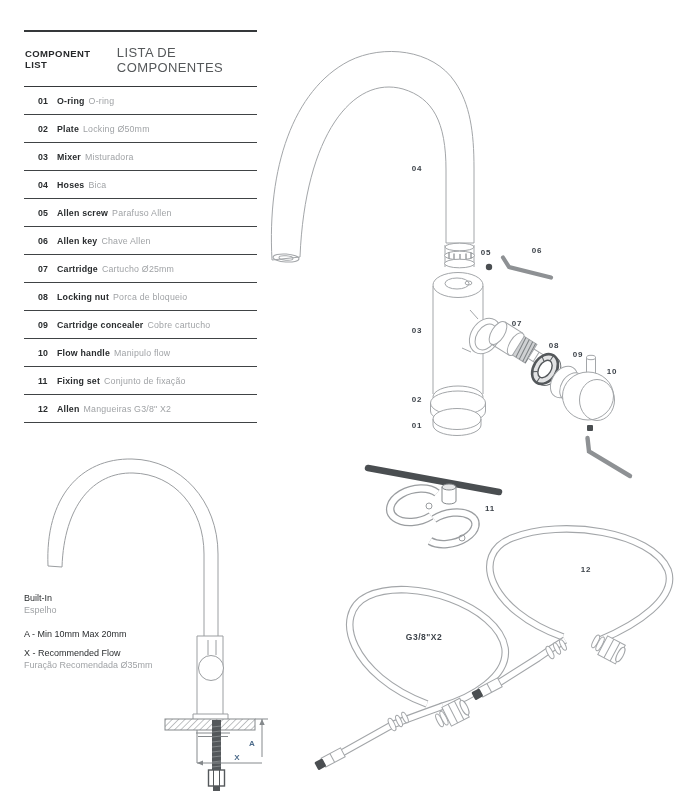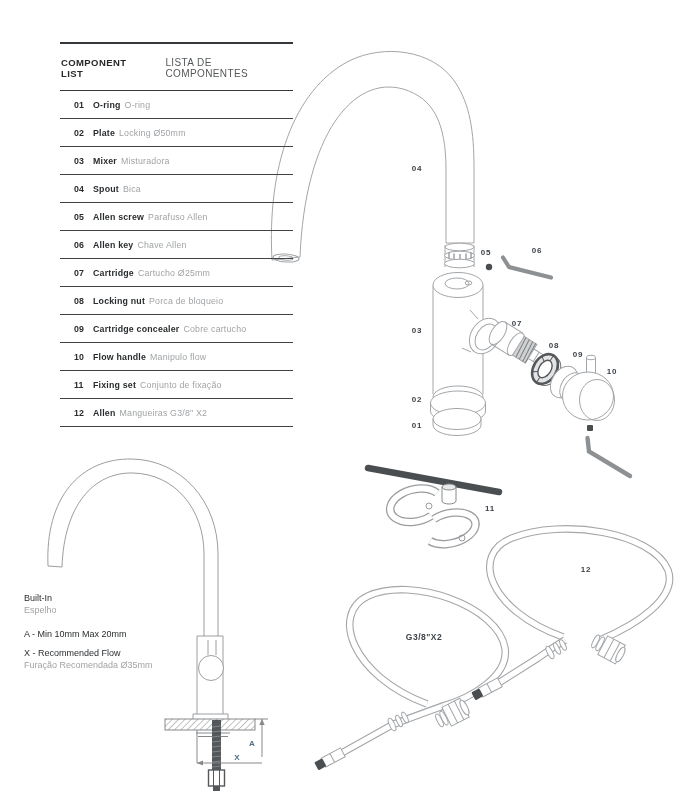--- a/index.html
+++ b/index.html
@@ -1,25 +1,25 @@
 <!DOCTYPE html>
 <html><head>
 <meta charset="utf-8">
 <style>
   html,body { margin:0; padding:0; background:#ffffff; }
   body { width:686px; height:800px; font-family:"Liberation Sans", sans-serif; }
   .page { position:relative; width:686px; height:800px; background:#fff; overflow:hidden; }
   svg.diagram { position:absolute; left:0; top:0; }
 
   
-  .complist { position:absolute; left:24px; top:42px; width:233px;margin-left:36px; }
+  .complist { position:absolute; left:24px; top:30px; width:233px; }
   .rule-top { border-top:2px solid #35383a; }
   .title-row { display:flex; gap:5px; align-items:baseline; padding:13px 0 11px 1px; border-bottom:1.5px solid #35383a; }
   .title-en { font-size:9.5px; font-weight:bold; color:#26282a; letter-spacing:.4px; }
-  .title-pt { font-size:10px; color:#55585a; letter-spacing:.4px;padding-left:12px; }
+  .title-pt { font-size:13px; color:#55585a; letter-spacing:.4px;padding-left:12px; }
   .row { display:flex; align-items:center; height:27px; border-bottom:1px solid #404345;
          padding-left:14px; font-size:8.8px; letter-spacing:.2px; white-space:nowrap; }
   .row .num { font-weight:bold; color:#2a2d2f; width:19px; flex:none; }
   .row .en  { font-weight:bold; color:#2a2d2f; margin-right:4px; }
   .row .pt  { color:#a0a3a6; }
 
   
   .plabel { position:absolute; transform:translate(-50%,-50%); font-size:8px; font-weight:bold;
             color:#3d434a; letter-spacing:.8px; white-space:nowrap; }
   .dimlabel { position:absolute; transform:translate(-50%,-50%); font-size:8px; font-weight:bold;
@@ -219,21 +219,21 @@
           <span class="en">Plate</span>
           <span class="pt">Locking Ø50mm</span>
         </div>
       <div class="row">
           <span class="num">03</span>
           <span class="en">Mixer</span>
           <span class="pt">Misturadora</span>
         </div>
       <div class="row">
           <span class="num">04</span>
-          <span class="en">Spout</span>
+          <span class="en">Hoses</span>
           <span class="pt">Bica</span>
         </div>
       <div class="row">
           <span class="num">05</span>
           <span class="en">Allen screw</span>
           <span class="pt">Parafuso Allen</span>
         </div>
       <div class="row">
           <span class="num">06</span>
           <span class="en">Allen key</span>

